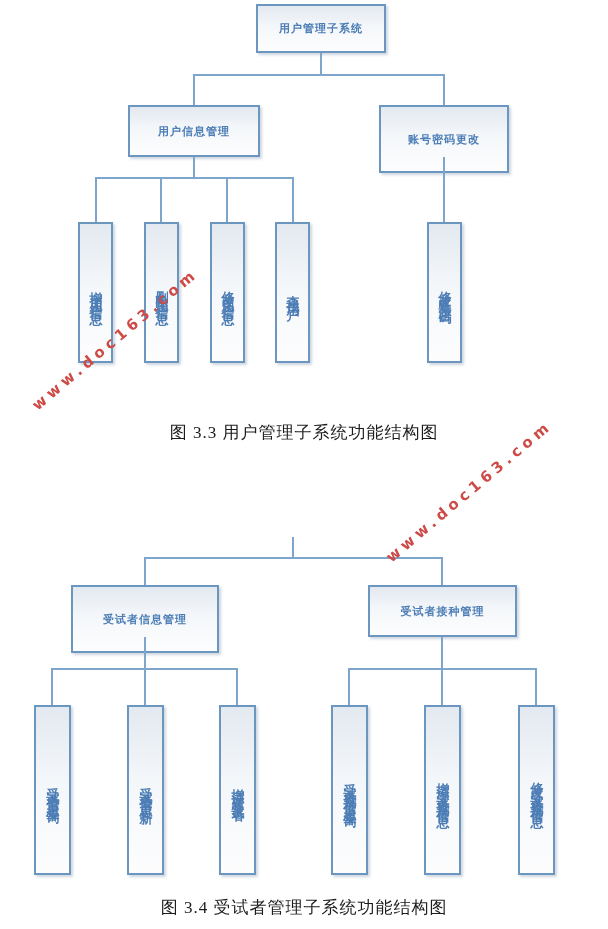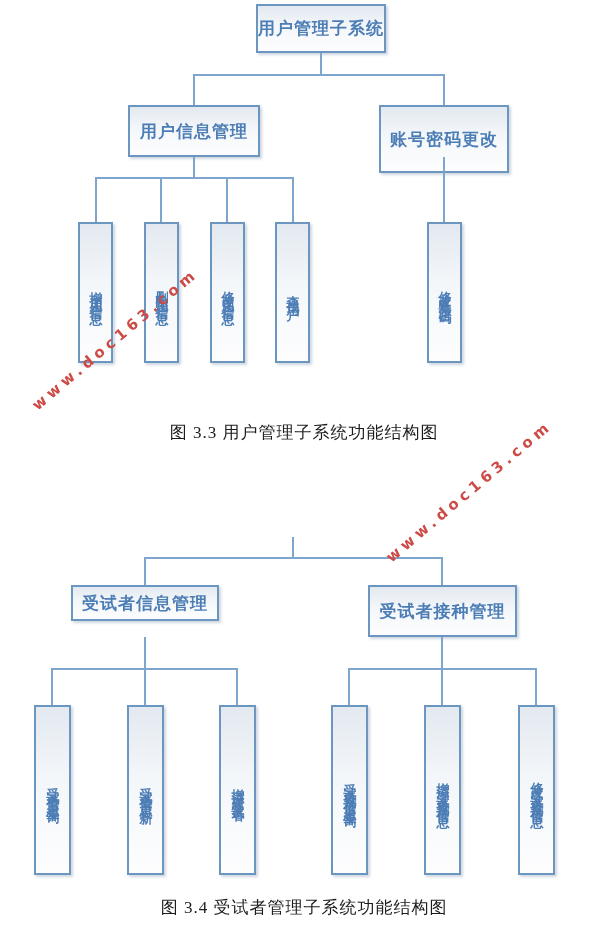--- a/index.html
+++ b/index.html
@@ -11,21 +11,21 @@
   .stage{position:absolute;left:0;top:0;width:608px;height:929px;}
   
   .box{
     position:absolute;
     box-sizing:border-box;
     border:2px solid #6b96c0;
     background:linear-gradient(180deg,#e3e9f0 0%,#f4f7fa 45%,#fdfdfe 100%);
     box-shadow:1.5px 1.5px 2.5px rgba(120,140,165,.35);
     color:#4c7db5;
     font-weight:bold;
-    font-size:17px;
+    font-size:11px;
     letter-spacing:1px;
     display:flex;align-items:center;justify-content:center;
     text-align:center;
   }
   .box.leaf{
     writing-mode:vertical-rl;
     text-orientation:upright;
     letter-spacing:4px;
     font-size:13px;
   }
@@ -79,21 +79,21 @@
   <div class="box leaf" style="left:427px;top:222px;width:35px;height:141px">修改账号密码</div>
 
   <div class="caption" style="top:421px">图 3.3 用户管理子系统功能结构图</div>
 
 
   <div class="cv" style="left:292px;top:537px;height:21px"></div>
   <div class="ch" style="left:144px;top:557px;width:299px"></div>
   <div class="cv" style="left:144px;top:558px;height:27px"></div>
   <div class="cv" style="left:441px;top:558px;height:27px"></div>
 
-  <div class="box" style="left:71px;top:585px;width:148px;height:36px">受试者信息管理</div>
+  <div class="box" style="left:71px;top:585px;width:148px;height:68px">受试者信息管理</div>
   <div class="box" style="left:368px;top:585px;width:149px;height:52px">受试者接种管理</div>
 
   <div class="cv" style="left:144px;top:637px;height:32px"></div>
   <div class="ch" style="left:51px;top:668px;width:187px"></div>
   <div class="cv" style="left:51px;top:669px;height:36px"></div>
   <div class="cv" style="left:144px;top:669px;height:36px"></div>
   <div class="cv" style="left:236px;top:669px;height:36px"></div>
 
   <div class="cv" style="left:441px;top:637px;height:32px"></div>
   <div class="ch" style="left:348px;top:668px;width:189px"></div>

